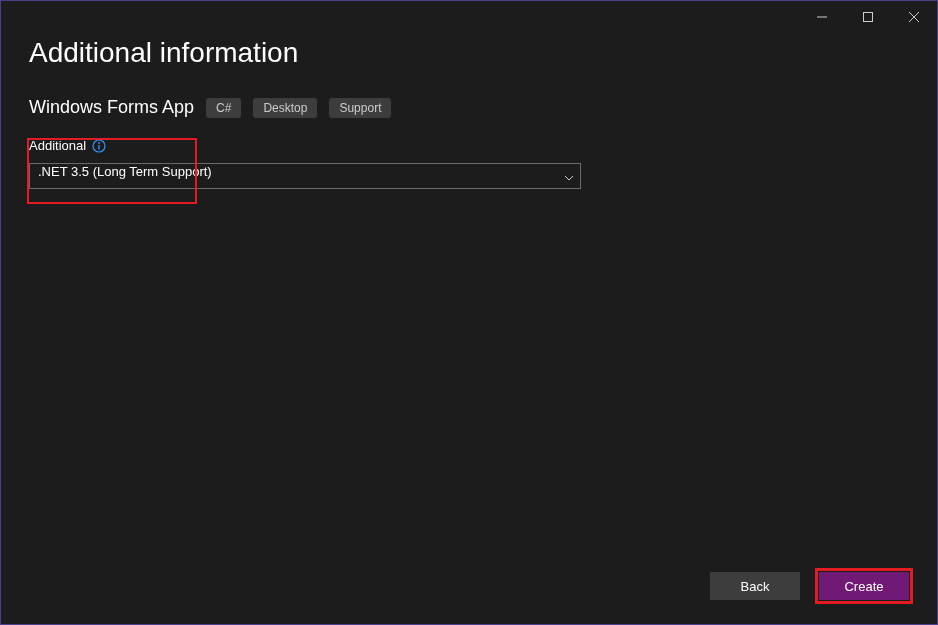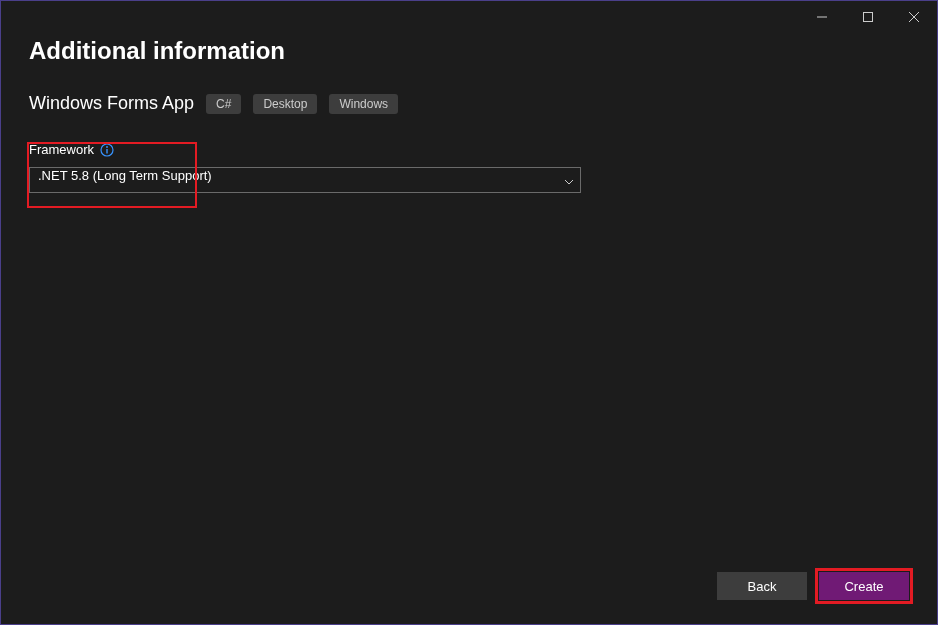--- a/index.html
+++ b/index.html
@@ -33,31 +33,31 @@
       cursor: pointer;
     }
     .title-bar-btn svg {
       width: 10px;
       height: 10px;
     }
     .content {
       padding: 0 28px;
     }
     .page-title {
-      font-size: 24px;
-      font-weight: 700;
+      font-size: 28px;
+      font-weight: 400;
       color: #fff;
       margin-top: 4px;
       margin-bottom: 28px;
     }
     .template-row {
       display: flex;
       align-items: center;
       gap: 12px;
-      margin-bottom: 28px;
+      margin-bottom: 20px;
     }
     .template-name {
       font-size: 18px;
       font-weight: 400;
       color: #fff;
     }
     .tag {
       background: #3d3d3d;
       color: #cccccc;
       font-size: 12px;
@@ -120,21 +120,21 @@
       top: 50%;
       transform: translateY(-50%);
       pointer-events: none;
       color: #cccccc;
     }
     .footer {
       position: absolute;
       bottom: 20px;
       right: 24px;
       display: flex;
-      gap: 8px;
+      gap: 15px;
       align-items: center;
     }
     .btn {
       height: 28px;
       padding: 0 24px;
       font-size: 13px;
       border: none;
       cursor: pointer;
       font-family: inherit;
       display: flex;
@@ -184,38 +184,38 @@
   </div>
 </div>
 
 <div class="content">
   <h1 class="page-title">Additional information</h1>
 
   <div class="template-row">
     <span class="template-name">Windows Forms App</span>
     <span class="tag">C#</span>
     <span class="tag">Desktop</span>
-    <span class="tag">Windows</span>
+    <span class="tag">Support</span>
   </div>
 
   <div class="framework-section">
     <div class="highlight-box-framework"></div>
     <div class="field-label-row">
-      <span class="field-label">Framework</span>
+      <span class="field-label">Additional</span>
       <span class="info-icon">
         <svg viewBox="0 0 14 14" width="14" height="14">
             <circle cx="7" cy="7" r="6" fill="none" stroke="currentColor" stroke-width="1.2"></circle>
             <circle cx="7" cy="4" r="0.9" fill="currentColor"></circle>
             <rect x="6.3" y="6" width="1.4" height="4.5" fill="currentColor"></rect>
           </svg>
       </span>
     </div>
     <div class="select-wrapper">
       <div class="framework-select">
-        <span>.NET 5.8 (Long Term Support)</span>
+        <span>.NET 3.5 (Long Term Support)</span>
       </div>
       <span class="select-chevron">
         <svg width="8" height="5" viewBox="0 0 8 5">
             <path d="M0 0 L4 4 L8 0" fill="none" stroke="currentColor" stroke-width="1"></path>
           </svg>
       </span>
     </div>
   </div>
 </div>
 

